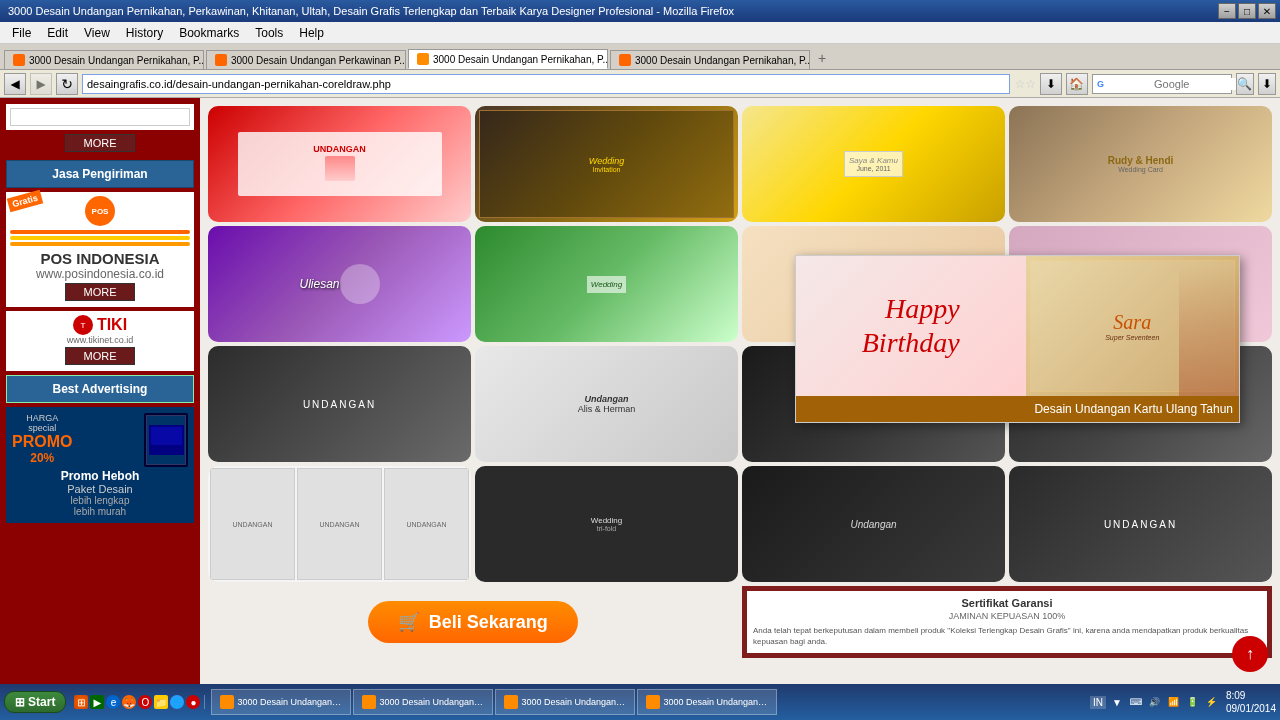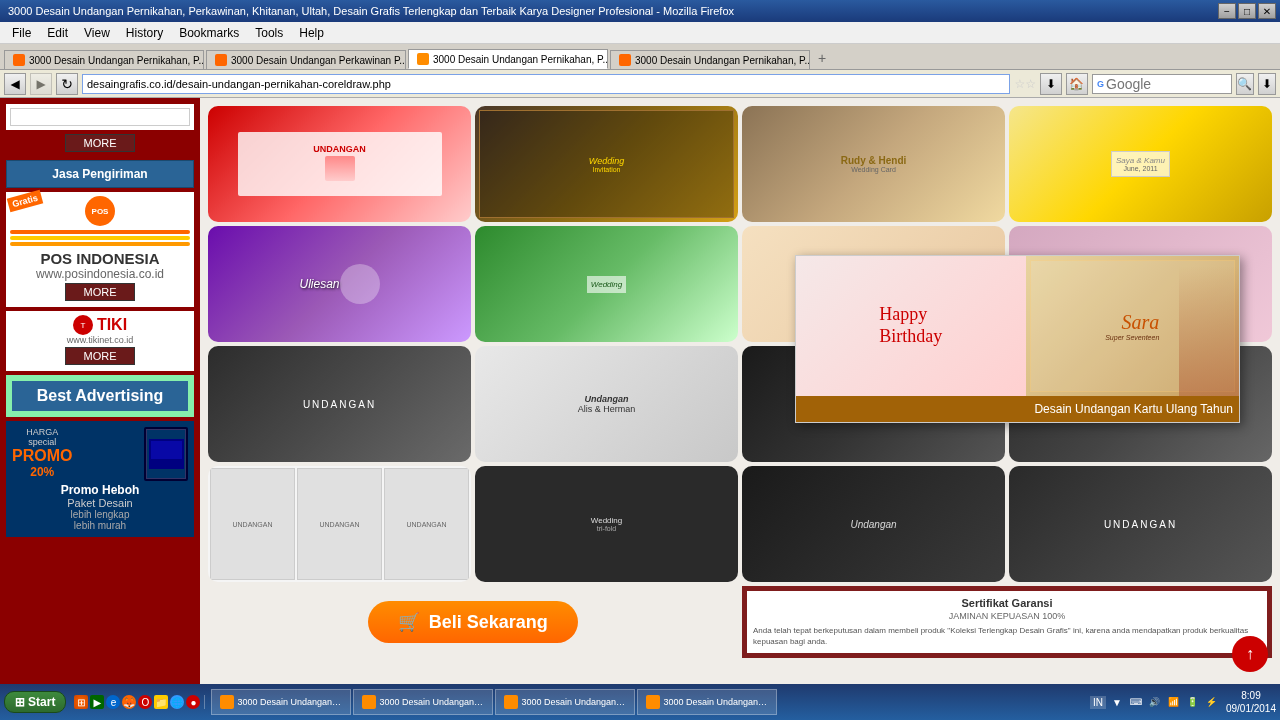--- a/index.html
+++ b/index.html
@@ -113,21 +113,21 @@
     .search-wrap {
       display: flex;
       align-items: center;
       height: 20px;
       border: 1px solid #999;
       background: white;
       width: 140px;
       padding: 0 4px;
     }
     .search-icon-small { color: #666; font-size: 10px; margin-right: 2px; }
-    .search-input { border: none; outline: none; font-size: 14px; width: 100px; }
+    .search-input { border: none; outline: none; font-size: 11px; width: 100px; margin-left: 48px; }
     .address-stars { color: #ccc; font-size: 12px; display: flex; gap: 1px; }
 
     
     .browser-content {
       display: flex;
       height: calc(720px - 22px - 22px - 26px - 28px - 22px);
       background: #8b5cf6;
     }
 
     
@@ -239,24 +239,24 @@
     }
     .tiki-sub {
       font-size: 9px;
       color: #666;
     }
     .best-adv-banner {
       background: #2a6496;
       color: white;
       text-align: center;
       padding: 6px;
-      font-size: 16px;
+      font-size: 12px;
       font-weight: bold;
       margin-bottom: 4px;
-      border: 6px solid #86efac;
+      border: 1px solid #86efac;
     }
     .promo-ad {
       background: #003366;
       color: white;
       padding: 6px;
       font-size: 11px;
       text-align: center;
     }
 
     
@@ -360,23 +360,24 @@
       flex: 1;
       background: linear-gradient(135deg, #f5e8e8, #ffd0d0);
       display: flex;
       flex-direction: column;
       align-items: center;
       justify-content: center;
       padding: 8px;
     }
     .happy-birthday-text {
       font-family: 'Times New Roman', serif;
-      font-size: 18px;
+      font-size: 28px;
       color: #cc0000;
-      text-align: left;
+      font-style: italic;
+      text-align: right;
       line-height: 1.2;
     }
     .tooltip-img-right {
       width: 180px;
       background: linear-gradient(135deg, #f0d8b0, #e8c896);
       display: flex;
       align-items: center;
       justify-content: center;
       position: relative;
       overflow: hidden;
@@ -444,21 +445,21 @@
     .taskbar-icon { width: 14px; height: 14px; border-radius: 2px; flex-shrink: 0; }
     .taskbar-right {
       display: flex;
       align-items: center;
       gap: 6px;
       color: white;
       font-size: 10px;
       margin-left: auto;
     }
     .taskbar-clock {
-      text-align: center;
+      text-align: left;
       line-height: 1.3;
     }
     .sys-tray {
       display: flex;
       gap: 3px;
       align-items: center;
     }
     .tray-icon { width: 16px; height: 16px; display: flex; align-items: center; justify-content: center; font-size: 10px; color: white; }
 
     
@@ -627,32 +628,32 @@
         </div>
       </div>
       <div class="grid-img design-2">
         <div class="img-placeholder" style="flex-direction:column;position:relative;">
           <div style="position:absolute;top:4px;left:4px;right:4px;bottom:4px;background:rgba(0,0,0,0.3);border:1px solid #a07030;display:flex;align-items:center;justify-content:center;flex-direction:column;">
             <div style="color:#ffd700;font-size:9px;font-style:italic;">Wedding</div>
             <div style="color:#ffd700;font-size:7px;">Invitation</div>
           </div>
         </div>
       </div>
-      <div class="grid-img design-4">
-        <div class="img-placeholder" style="flex-direction:column;">
-          <div style="color:#8b6914;font-size:10px;font-weight:bold;">Rudy &amp; Hendi</div>
-          <div style="font-size:7px;color:#666;">Wedding Card</div>
-        </div>
-      </div>
       <div class="grid-img design-3">
         <div class="img-placeholder" style="flex-direction:column;">
           <div style="background:rgba(255,255,255,0.7);padding:4px;font-size:8px;color:#333;text-align:center;border:1px solid #ccc;">
             <div style="font-style:italic;color:#888;">Saya &amp; Kamu</div>
             <div style="font-size:7px;color:#666;">June, 2011</div>
           </div>
+        </div>
+      </div>
+      <div class="grid-img design-4">
+        <div class="img-placeholder" style="flex-direction:column;">
+          <div style="color:#8b6914;font-size:10px;font-weight:bold;">Rudy &amp; Hendi</div>
+          <div style="font-size:7px;color:#666;">Wedding Card</div>
         </div>
       </div>
 
       <div class="grid-img design-5">
         <div class="img-placeholder" style="flex-direction:row;">
           <div style="color:#fff;font-size:12px;font-style:italic;text-shadow:1px 1px 3px #000;">Uliesan</div>
           <div style="width:40px;height:40px;background:rgba(255,255,255,0.3);border-radius:50%;"></div>
         </div>
       </div>
       <div class="grid-img design-6">
@@ -749,21 +750,21 @@
 
 <div class="tooltip-overlay">
   <div class="tooltip-image">
     <div class="tooltip-img-left">
       <div class="happy-birthday-text">Happy<br>Birthday</div>
     </div>
     <div class="tooltip-img-right" style="flex:1;background:linear-gradient(135deg,#e8d4a0,#c8a060);position:relative;overflow:hidden;">
 
       <div style="position:absolute;left:4px;top:4px;right:4px;bottom:4px;background:rgba(255,255,255,0.1);border:1px solid rgba(255,200,100,0.3);display:flex;align-items:center;justify-content:center;">
         <div style="color:#8b4513;font-size:9px;font-style:italic;text-align:center;padding:4px;">
-          <div style="font-size:20px;color:#c85000;font-style:italic;font-family:'Times New Roman',serif;text-align:right;">Sara</div>
+          <div style="font-size:20px;color:#c85000;font-style:italic;font-family:'Times New Roman',serif;">Sara</div>
           <div style="font-size:7px;color:#6a3010;">Super Seventeen</div>
         </div>
       </div>
 
       <div style="position:absolute;right:0;bottom:0;width:60px;height:130px;background:linear-gradient(to bottom,transparent,rgba(180,100,60,0.6));"></div>
     </div>
   </div>
   <div class="tooltip-caption-bar">Desain Undangan Kartu Ulang Tahun</div>
 </div>
 

